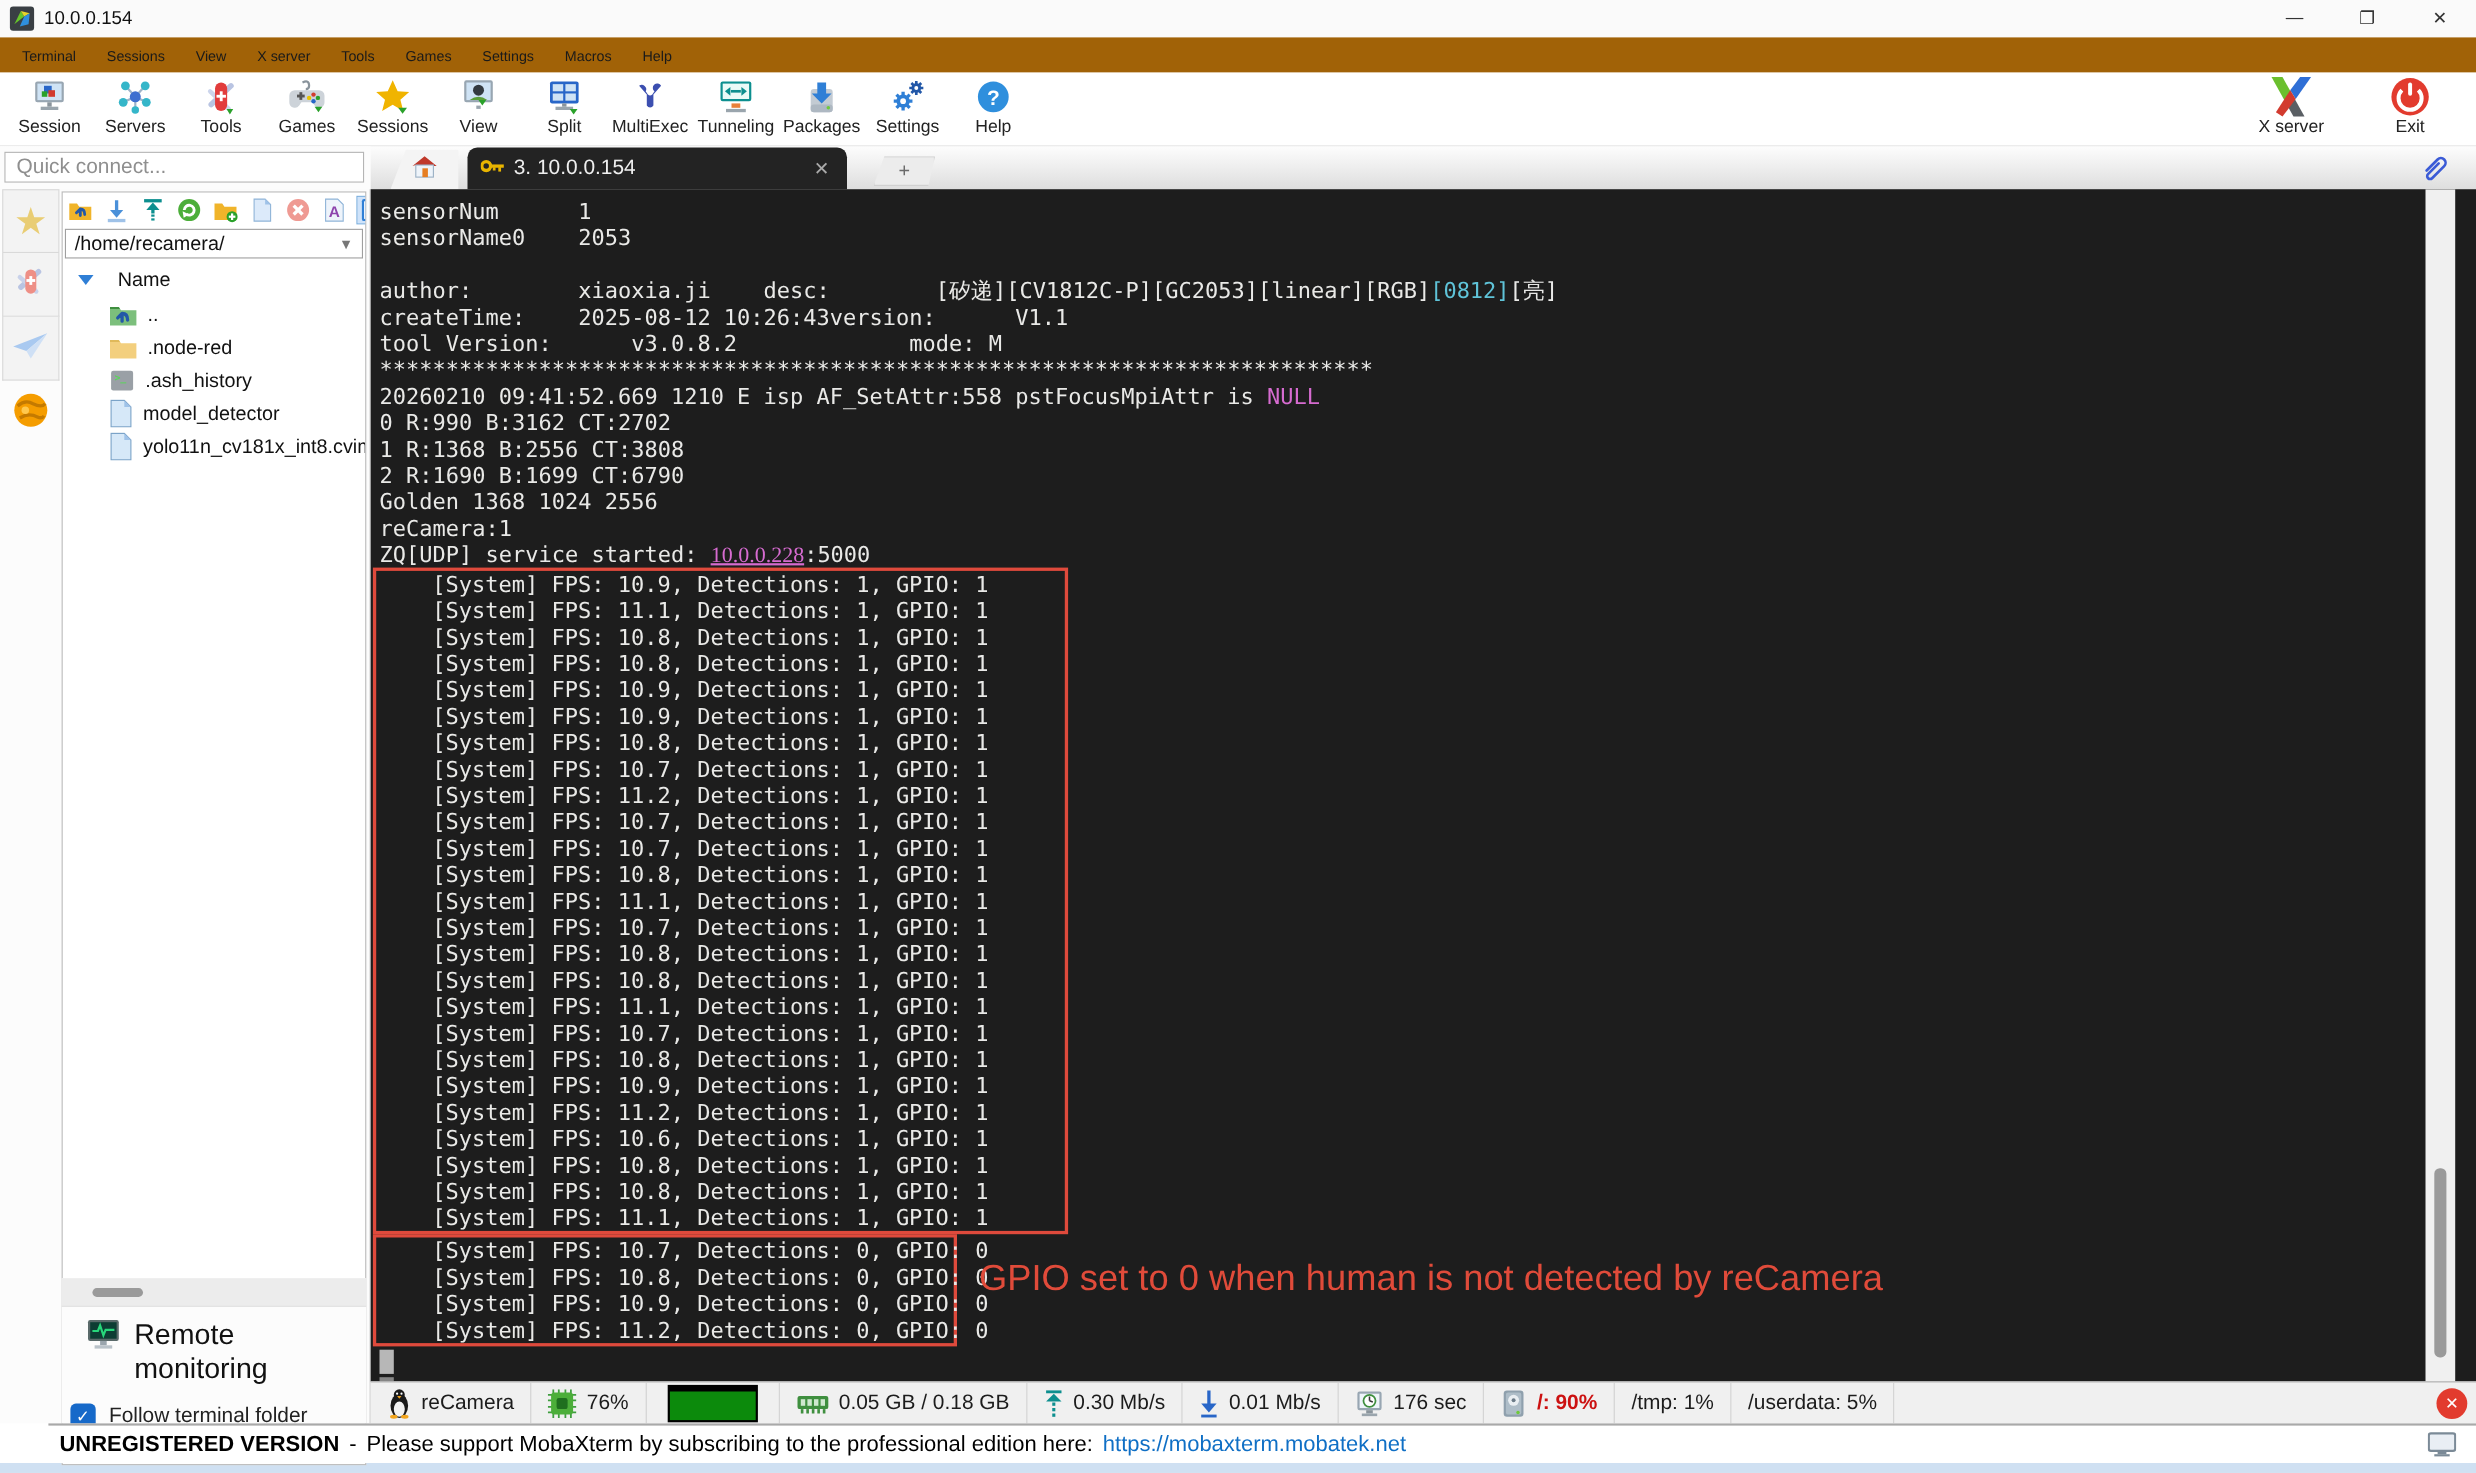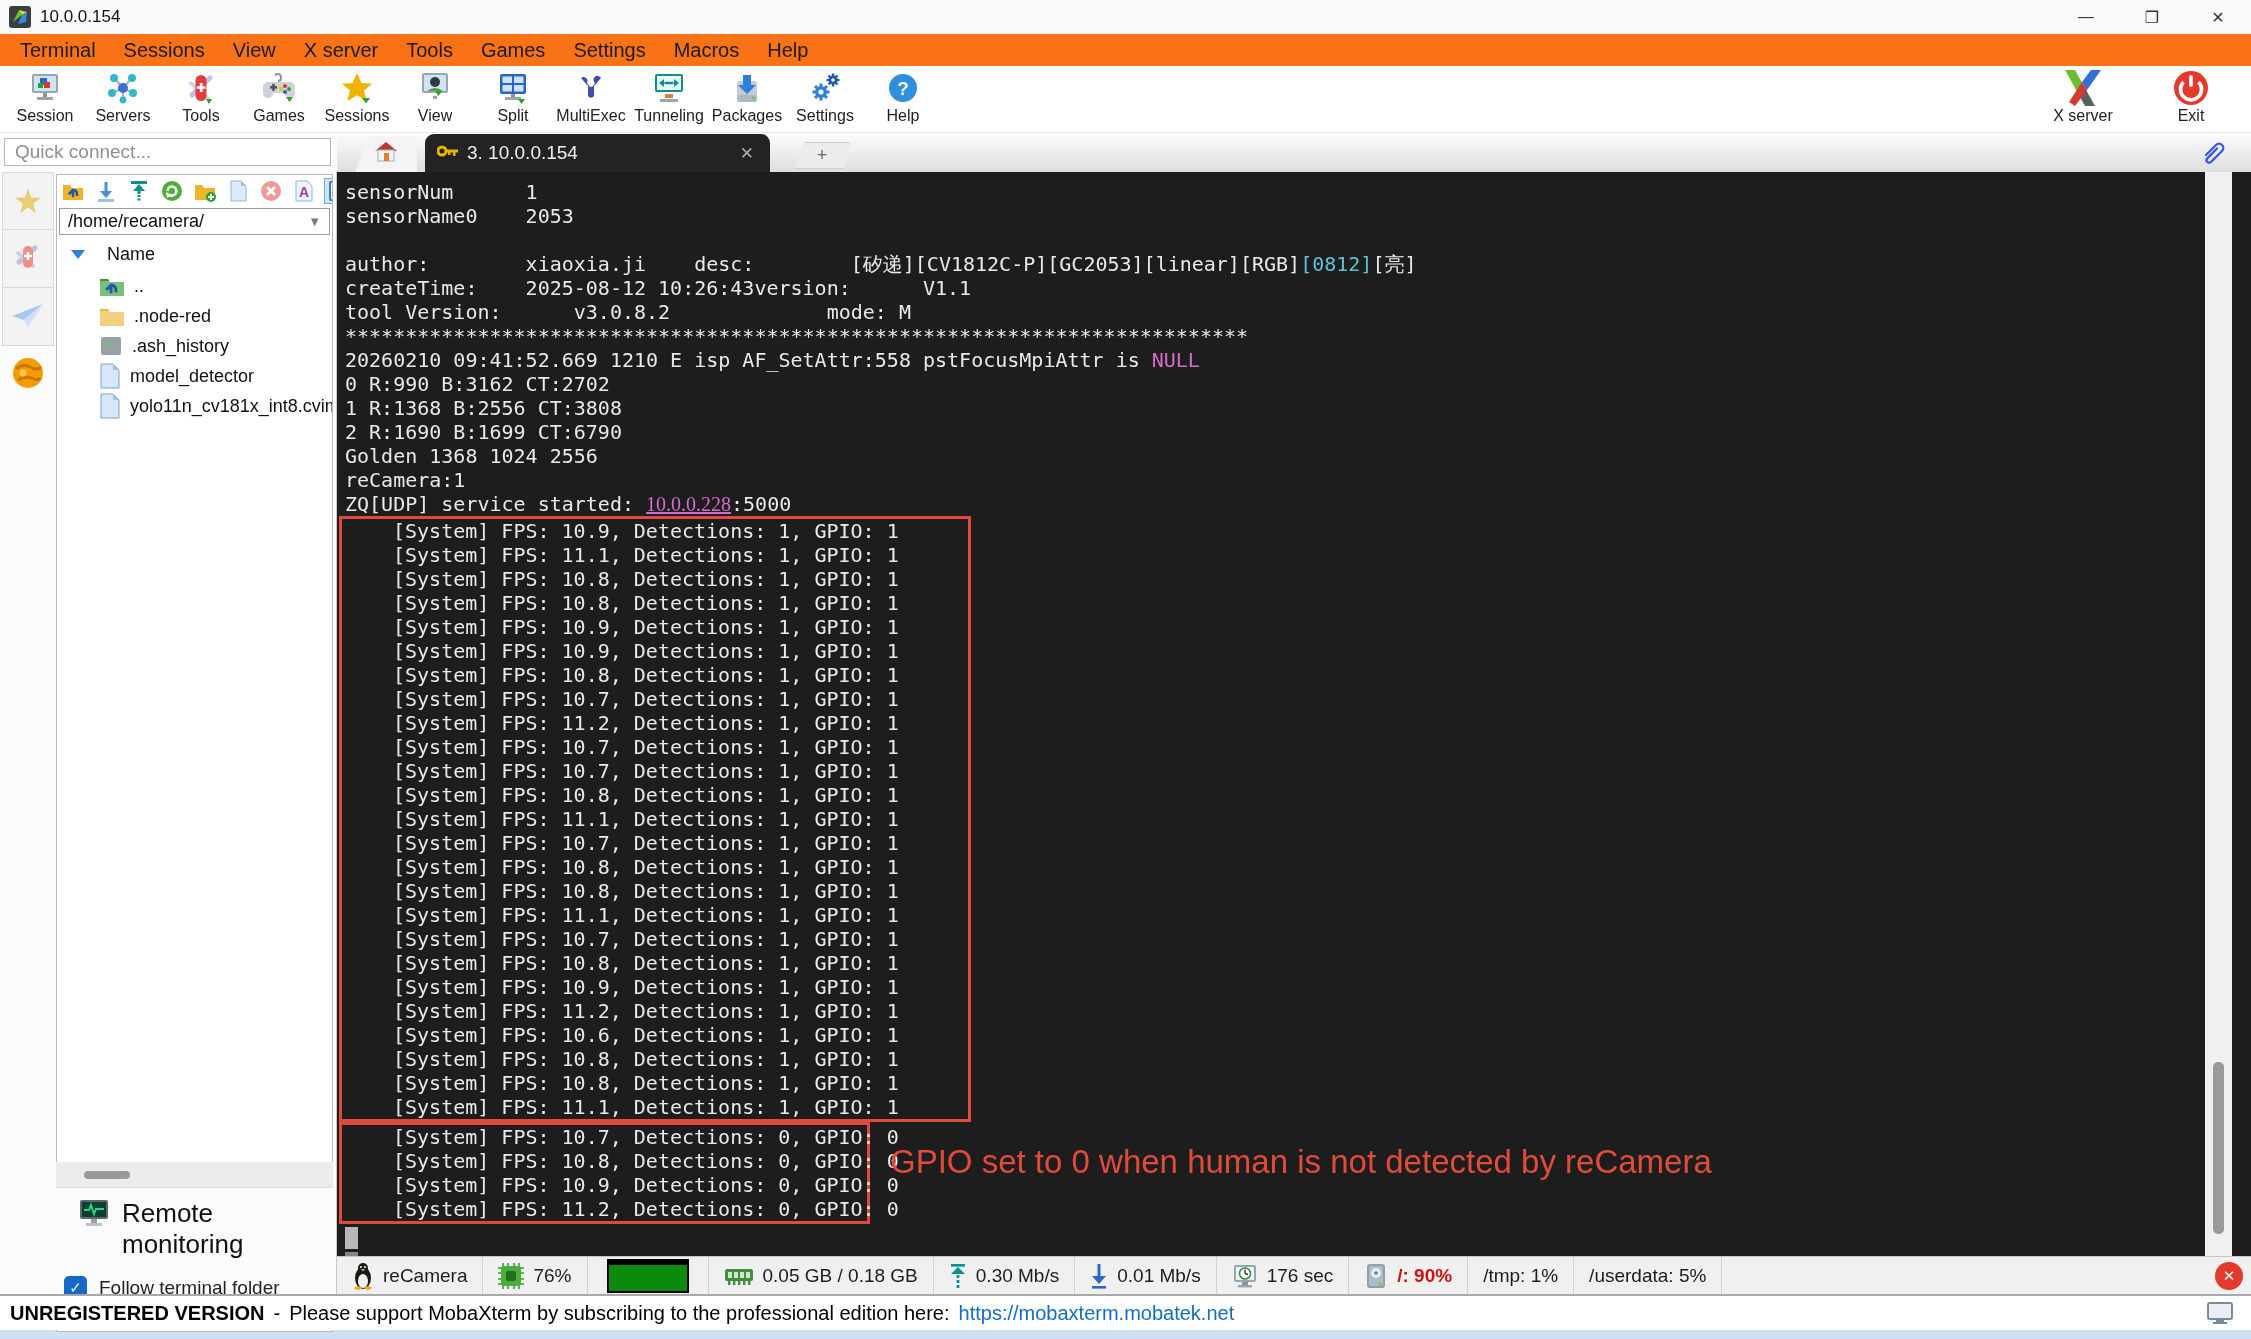--- a/index.html
+++ b/index.html
@@ -14,21 +14,21 @@
     font-family:"Liberation Sans",sans-serif;background:#fff;color:#1a1a1a;
     -webkit-font-smoothing:antialiased;
   }
   
   .titlebar{height:34px;background:#fafafa;display:flex;align-items:center;padding-left:8px;}
   .titlebar .logo{width:24px;height:24px;margin-right:8px;}
   .titlebar .title{font-size:17px;color:#111;}
   .win-controls{margin-left:auto;display:flex;height:100%;}
   .win-btn{width:66px;height:100%;display:flex;align-items:center;justify-content:center;font-size:16px;color:#333;}
   
-  .menubar{height:32px;background:#f97316;display:flex;align-items:center;padding-left:6px;font-size:20px;}
+  .menubar{height:32px;background:#a16207;display:flex;align-items:center;padding-left:6px;font-size:13px;}
   .menu-item{padding:0 14px;height:100%;display:flex;align-items:center;}
   
   .toolbar{height:66px;background:#fff;display:flex;align-items:flex-start;padding:2px 6px 0 6px;}
   .tb-group{display:flex;}
   .tb-spacer{flex:1;}
   .tb-item{width:78px;display:flex;flex-direction:column;align-items:center;gap:1px;padding-top:2px;}
   .tb-item .ticon{width:36px;height:36px;display:flex;align-items:center;justify-content:center;}
   .tb-item .tlabel{font-size:16px;color:#222;white-space:nowrap;}
   .tb-right .tb-item{width:108px;}
   
@@ -86,21 +86,21 @@
   .term-scroll{position:absolute;right:19px;top:0;bottom:0;width:27px;background:#f0f0f0;}
   .term-thumb{position:absolute;left:8px;width:11px;top:890px;height:172px;background:#9a9a9a;border-radius:5px;}
   
   .statusbar{height:38px;background:#f0f0f0;border-top:1px solid #c6c6c6;display:flex;align-items:center;font-size:19px;color:#1c1c1c;position:relative;}
   .seg{display:flex;align-items:center;gap:9px;padding:0 15px;height:100%;border-right:1px solid #d2d2d2;}
   .seg.alert .seg-text{color:#cc1111;font-weight:bold;}
   .graph-box{width:82px;height:34px;background:#000;position:relative;margin:0 4px;}
   .graph-fill{position:absolute;left:2px;right:2px;bottom:2px;height:26px;background:#0c8a0c;}
   .sb-close{position:absolute;right:8px;top:5px;width:28px;height:28px;border-radius:50%;background:#e23b2e;color:#fff;display:flex;align-items:center;justify-content:center;font-size:15px;}
   
-  .footer{height:36px;background:#fff;border-top:2px solid #a9a9a9;display:flex;align-items:center;font-size:20px;padding-left:10px;gap:9px;position:relative;}
+  .footer{height:36px;background:#fff;border-top:2px solid #a9a9a9;display:flex;align-items:center;font-size:20px;padding-left:10px;gap:9px;position:relative;margin-left:44px;}
   .footer .reg{font-weight:bold;color:#000;}
   .footer .msg{color:#000;}
   .footer .link{color:#0f6fc5;}
   .footer-ico{position:absolute;right:18px;top:5px;}
   .sliver{height:9px;background:#cfe0f2;}
 </style>
 </head>
 <body>
 
 <div class="titlebar">

